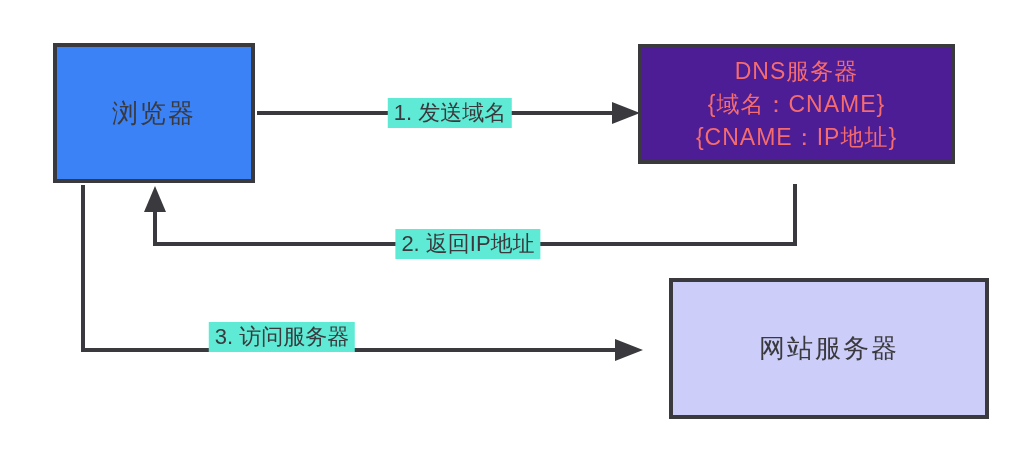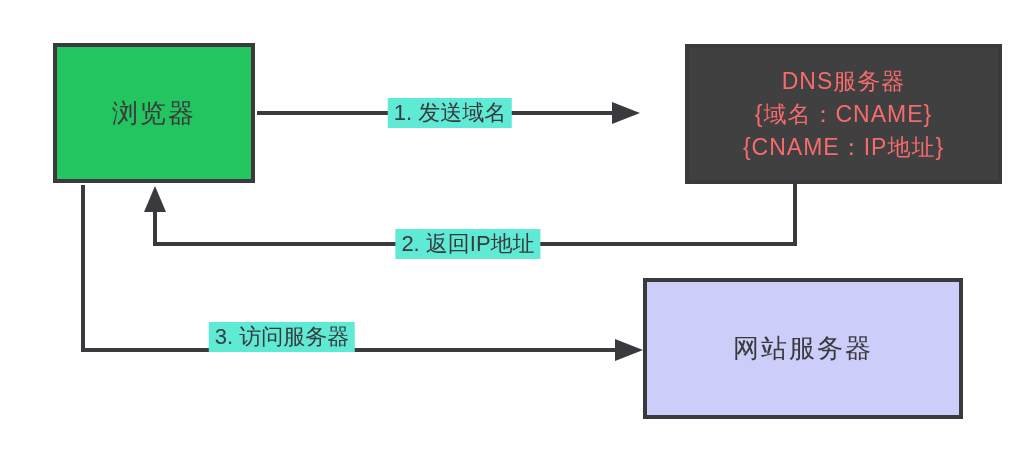--- a/index.html
+++ b/index.html
@@ -18,30 +18,29 @@
   .node {
     position: absolute;
     box-sizing: border-box;
     border: 4px solid #3a3a3e;
     display: flex;
     align-items: center;
     justify-content: center;
   }
   .node-browser {
     left: 53px; top: 43px; width: 202px; height: 140px;
-    background: #22c55e;
+    background: #3b82f6;
   }
   .node-dns {
-    left: 638px; top: 44px; width: 317px; height: 140px;
-    background: #404040;
+    left: 638px; top: 44px; width: 317px; height: 120px;
+    background: #4c1d95;
     flex-direction: column;
-    margin-left: 47px;
   }
   .node-web {
-    left: 643px; top: 278px; width: 320px; height: 141px;
+    left: 669px; top: 278px; width: 320px; height: 141px;
     background: #cccdf8;
   }
   .node-label {
     font-size: 26px;
     color: #3a3a3e;
     letter-spacing: 2px;
   }
   .dns-line {
     font-size: 23px;
     line-height: 33px;

